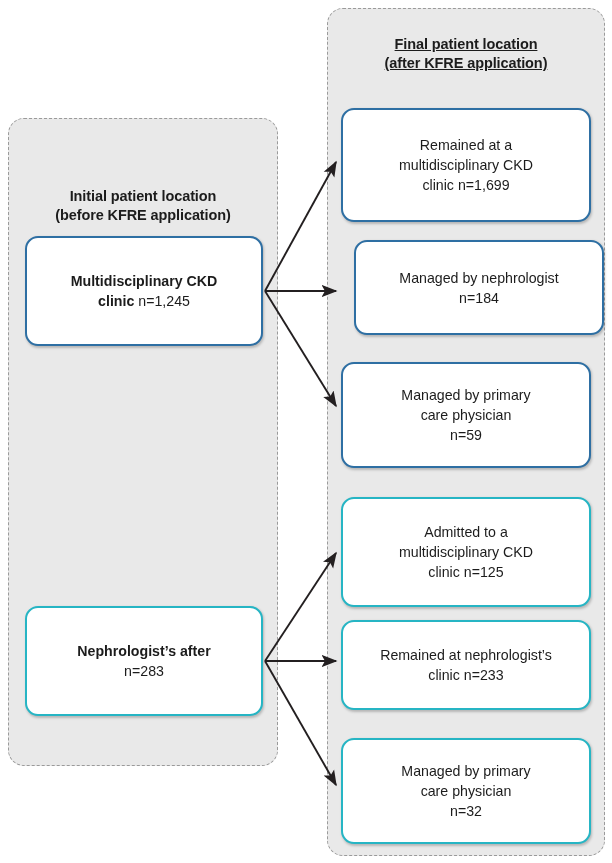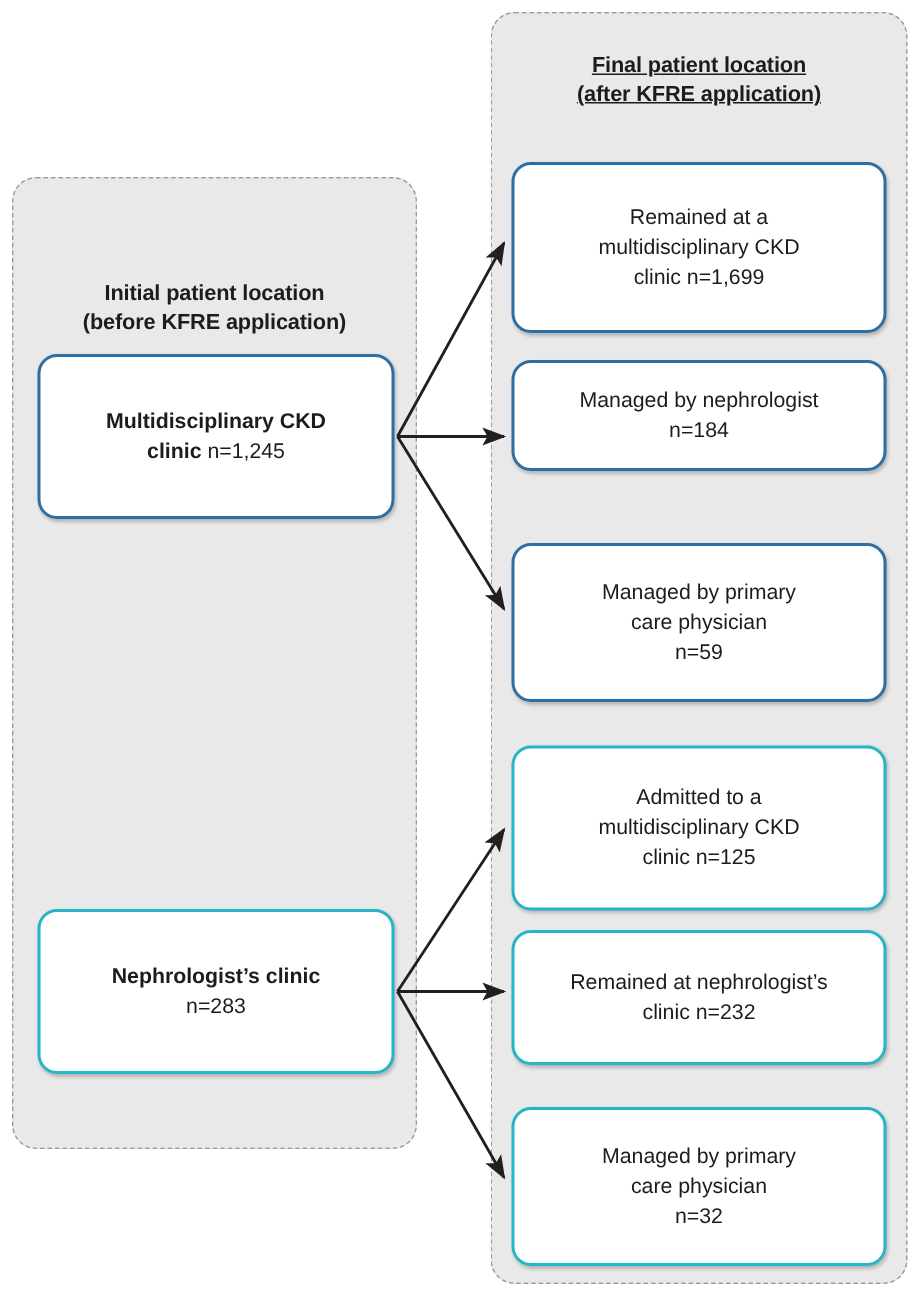--- a/index.html
+++ b/index.html
@@ -77,21 +77,21 @@
   .nodebox .txt  { display: block; width: 100%; white-space: pre-line; }
   .nodebox.source .txt { font-weight: bold; }
   .nodebox.source .txt .n { font-weight: normal; }
 
   
   #box-source-mdc  { left: 25px;  top: 236px; width: 238px; height: 110px; }
   #box-source-neph { left: 25px;  top: 606px; width: 238px; height: 110px; }
 
   
   #box-out-1 { left: 341px; top: 108px; width: 250px; height: 114px; }
-  #box-out-2 { left: 341px; top: 240px; width: 250px; height: 74px; }
+  #box-out-2 { left: 354px; top: 240px; width: 250px; height: 95px; }
   #box-out-3 { left: 341px; top: 362px; width: 250px; height: 106px; }
   #box-out-4 { left: 341px; top: 497px; width: 250px; height: 110px; justify-content: center; }
   #box-out-5 { left: 341px; top: 620px; width: 250px; height: 90px; }
   #box-out-6 { left: 341px; top: 738px; width: 250px; height: 106px; }
 
   
   #arrow-layer {
     position: absolute;
     left: 0;
     top: 0;
@@ -130,21 +130,21 @@
     <line x1="265" y1="661" x2="336" y2="661" stroke="#231f20" stroke-width="1.9" marker-end="url(#ah)"></line>
     <line x1="265" y1="661" x2="336" y2="785" stroke="#231f20" stroke-width="1.9" marker-end="url(#ah)"></line>
   </svg>
 
   <div class="nodebox source blue" id="box-source-mdc">
     <span class="txt"><span>Multidisciplinary CKD
 clinic </span><span class="n">n=1,245</span></span>
   </div>
 
   <div class="nodebox source teal" id="box-source-neph">
-    <span class="txt"><span>Nephrologist’s clinic
+    <span class="txt"><span>Nephrologist’s after
 </span><span class="n">n=283</span></span>
   </div>
 
   <div class="nodebox blue" id="box-out-1">
     <span class="txt">Remained at a
 multidisciplinary CKD
 clinic  n=1,699</span>
   </div>
 
   <div class="nodebox blue" id="box-out-2">
@@ -159,21 +159,21 @@
   </div>
 
   <div class="nodebox teal" id="box-out-4">
     <span class="txt">Admitted to a
 multidisciplinary CKD
 clinic n=125</span>
   </div>
 
   <div class="nodebox teal" id="box-out-5">
     <span class="txt">Remained at nephrologist’s
-clinic n=232</span>
+clinic n=233</span>
   </div>
 
   <div class="nodebox teal" id="box-out-6">
     <span class="txt">Managed by primary
 care physician
 n=32</span>
   </div>
 
 </div>
 

